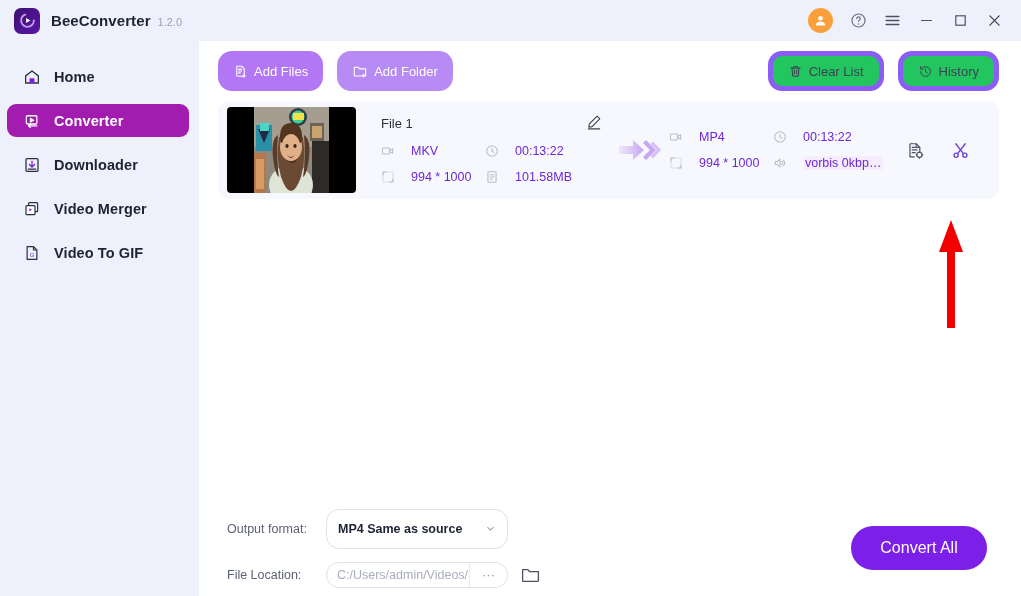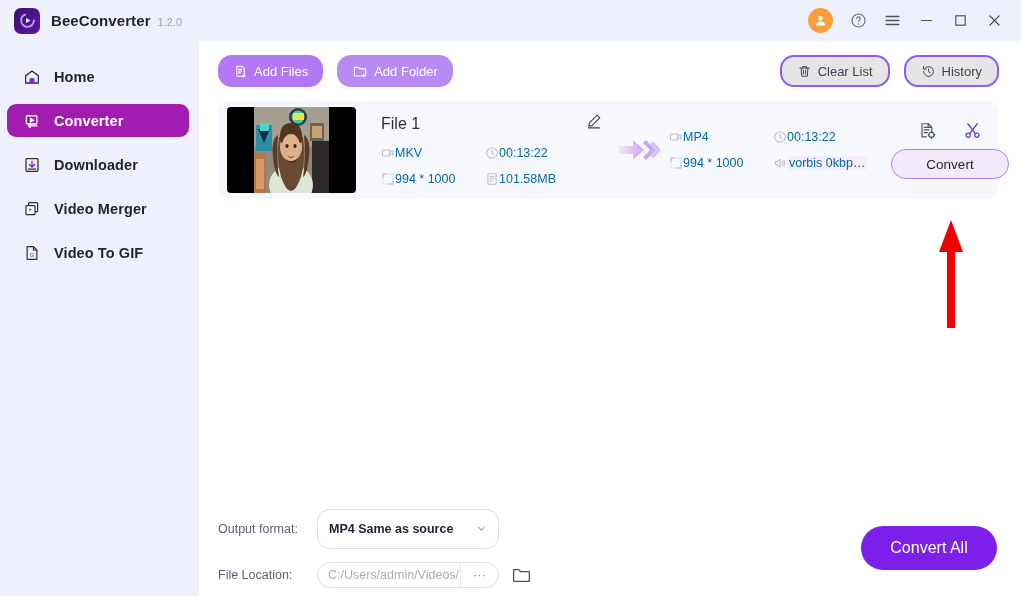--- a/index.html
+++ b/index.html
@@ -56,63 +56,63 @@
   .nav-item .nav-label { font-size: 14.5px; font-weight: bold; color: #1d2333; letter-spacing: .1px; }
   .nav-item.active { background: #a21caf; }
   .nav-item.active .nav-label { color: #ffffff; }
   .nav-ico { width: 19px; height: 19px; display: flex; align-items: center; justify-content: center; flex: 0 0 19px; }
 
   
   .main { flex: 1; background: #ffffff; position: relative; display: flex; flex-direction: column; min-width: 0; }
 
   .toolbar { height: 60px; flex: 0 0 60px; display: flex; align-items: center; padding: 0 22px 0 19px; }
   .btn-pill {
-    height: 32px; border-radius: 14px; display: inline-flex; align-items: center;
+    height: 40px; border-radius: 14px; display: inline-flex; align-items: center;
     gap: 6px; padding: 0 15px; font-size: 13px; cursor: default; white-space: nowrap;
   }
   .btn-purple { background: #b377f5; color: #fff; }
   .btn-purple2 { background: #b88af3; color: #fff; }
-  .btn-outline { background: #e5e5e5; color: #3c4254; border: 2px solid #8b5cf6; }
+  .btn-outline { background: #22c55e; color: #3c4254; border: 5px solid #8b5cf6; }
   .tb-gap { width: 14px; }
   .grow { flex: 1; }
 
   
   .list-area { flex: 1; padding: 0 22px 0 19px; min-height: 0; }
   .file-card {
     height: 98px; background: #f7f8fe; border-radius: 11px;
     display: flex; align-items: center; padding: 0 14px 0 9px; position: relative;
   }
   .thumb {
     width: 129px; height: 86px; border-radius: 4px; flex: 0 0 129px;
     background: #000; overflow: hidden; position: relative;
   }
   .thumb-inner { position: absolute; left: 27px; top: 0; width: 75px; height: 86px; overflow: hidden; }
   .meta-col { margin-left: 25px; width: 228px; flex: 0 0 228px; position: relative; }
-  .file-name { font-size: 16px; color: #2b3040; margin-bottom: 13px; }
+  .file-name { font-size: 13px; color: #2b3040; margin-bottom: 13px; }
   .edit-ico { position: absolute; right: 6px; top: -3px; width: 18px; height: 18px; cursor: default; }
   .meta-grid { display: grid; grid-template-columns: 104px 1fr; row-gap: 12px; }
-  .meta-item { display: flex; align-items: center; gap: 0; font-size: 12.5px; color: #0369a1; white-space: nowrap; }
+  .meta-item { display: flex; align-items: center; gap: 16px; font-size: 12.5px; color: #6d28d9; white-space: nowrap; }
   .meta-ico { width: 14px; height: 14px; flex: 0 0 14px; display: flex; align-items: center; justify-content: center; }
   .arrow-sep { width: 60px; flex: 0 0 60px; display: flex; align-items: center; justify-content: center; }
   .target-col { width: 222px; flex: 0 0 222px; }
   .target-grid { display: grid; grid-template-columns: 104px 1fr; row-gap: 12px; }
   .hl { background: #f6ecfb; border-radius: 2px; padding: 0 2px; }
   .actions-col { flex: 1; display: flex; flex-direction: column; align-items: center; justify-content: center; gap: 9px; }
   .act-icons { display: flex; gap: 26px; align-items: center; }
   .act-ico { width: 19px; height: 19px; cursor: default; }
   .convert-btn {
     width: 118px; height: 30px; border-radius: 15px;
     background: #f2e9fb; border: 1px solid #b07cf7;
     display: flex; align-items: center; justify-content: center;
     font-size: 13.5px; color: #1d2333; cursor: default;
   }
   .annot-arrow { position: absolute; left: 930px; top: 218px; width: 42px; height: 112px; z-index: 39; pointer-events: none; }
 
   
-  .footer { flex: 0 0 96px; padding: 0 24px 0 19px; display: flex; align-items: center; }
+  .footer { flex: 0 0 96px; padding: 0 34px 0 19px; display: flex; align-items: center; margin-left: 9px; }
   .foot-left { display: flex; flex-direction: column; gap: 13px; }
   .foot-row { display: flex; align-items: center; gap: 9px; }
   .foot-label { font-size: 12.5px; color: #5c6274; width: 90px; flex: 0 0 90px; }
   .select-pill {
     width: 182px; height: 40px; border-radius: 13px; border: 1px solid #dfe1ea;
     background: #fff; display: flex; align-items: center; padding: 0 11px;
     font-size: 12.5px; color: #1d2333; cursor: default;
   }
   .select-pill .sel-val { flex: 1; font-weight: bold; }
   .path-pill {
@@ -435,23 +435,20 @@
                 </svg>
               </span>
               <span class="act-ico">
                 <svg width="19" height="19" viewBox="0 0 24 24" fill="none" stroke="#6b3fd4" stroke-width="1.7" stroke-linecap="round" stroke-linejoin="round">
                   <circle cx="6.5" cy="18" r="2.6"></circle>
                   <circle cx="17.5" cy="18" r="2.6"></circle>
                   <path d="M8.3 16L18 3.5M15.7 16L6 3.5"></path>
                 </svg>
               </span>
             </div>
-            <div class="convert-btn">
-              <span>Convert</span>
-            </div>
           </div>
         </div>
       </div>
 
       <div class="footer">
         <div class="foot-left">
           <div class="foot-row">
             <div class="foot-label">Output format:</div>
             <div class="select-pill">
               <span class="sel-val">MP4 Same as source</span>

